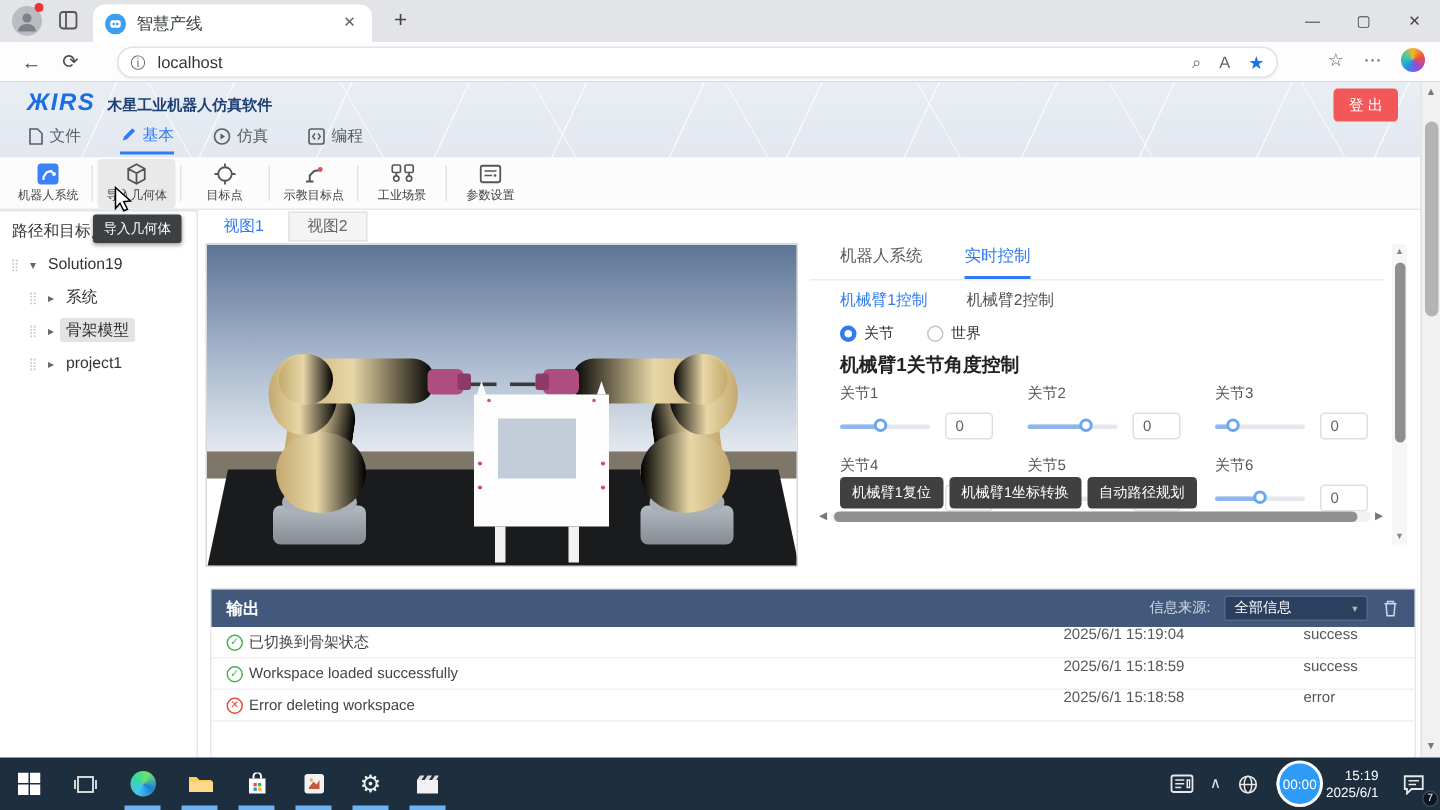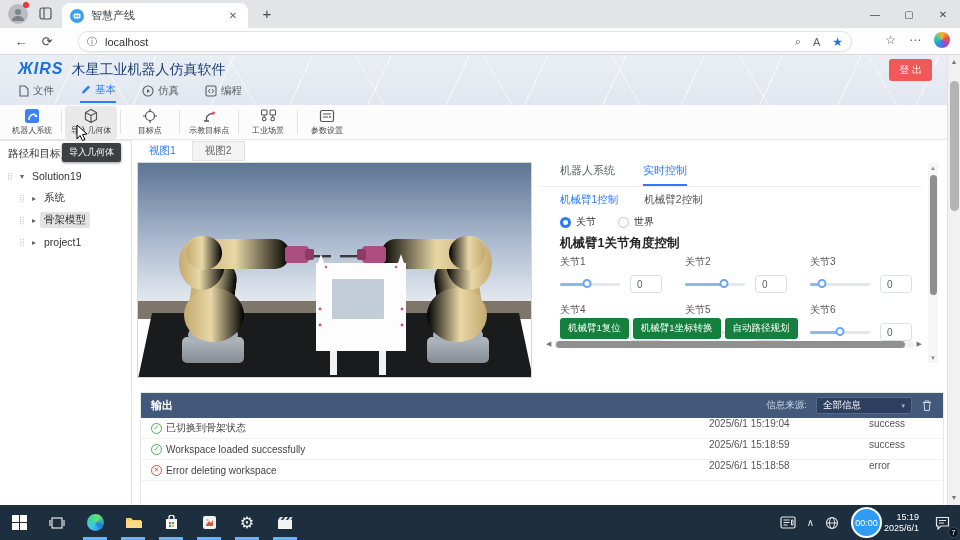--- a/index.html
+++ b/index.html
@@ -30,21 +30,21 @@
   .chromeicons { position:absolute; right:10px; top:4px; display:flex; align-items:center; gap:13px; color:#5f6368; font-size:12px; }
   .copilot { width:16px; height:16px; border-radius:50%; background:conic-gradient(#f7b529,#ec4e3d,#9948d8,#2e8de9,#35c9a6,#f7b529); }
 
   
   .appheader { position:absolute; left:0; top:55px; width:960px; height:50px;
     background:linear-gradient(180deg,#e9edf4,#e3e8f0);
     background-image:repeating-linear-gradient(115deg,rgba(255,255,255,0) 0 70px,rgba(255,255,255,.65) 70px 71px),repeating-linear-gradient(60deg,rgba(255,255,255,0) 0 110px,rgba(255,255,255,.5) 110px 111px),linear-gradient(180deg,#e9edf4,#e3e8f0);
   }
   .brand { position:absolute; left:18px; top:5px; display:flex; align-items:baseline; gap:8px; }
   .logo { font-size:16px; font-weight:bold; font-style:italic; color:#1a6fe0; letter-spacing:1px; }
-  .apptitle { font-size:14px; font-weight:normal; color:#1d3f74; }
+  .apptitle { font-size:10px; font-weight:bold; color:#1d3f74; }
   .logout { position:absolute; right:28px; top:4px; background:#f25858; color:#fff; font-size:10px; padding:4px 10px; border-radius:3px; border:none; }
   .menubar { position:absolute; left:18px; top:28px; display:flex; gap:26px; }
   .menuitem { display:flex; align-items:center; gap:4px; font-size:10.5px; color:#5a5f66; padding-bottom:4px; }
   .menuitem.active { color:#2f7bf5; border-bottom:2px solid #2f7bf5; }
   .menuitem svg { display:block; }
 
   
   .toolbar { position:absolute; left:0; top:105px; width:947px; height:35px; background:#fcfcfd; border-bottom:1px solid #e7e7e7; display:flex; align-items:center; padding-left:6px; }
   .toolbtn { width:52px; height:33px; display:flex; flex-direction:column; align-items:center; justify-content:center; gap:1px; border-radius:3px; }
   .toolbtn.hovered { background:#e9e9e9; }
@@ -87,21 +87,21 @@
   .ctlheading { position:absolute; left:20px; top:80px; font-size:12.5px; font-weight:bold; color:#222; }
   .jointgrid { position:absolute; left:20px; top:100px; width:360px; display:grid; grid-template-columns:125px 125px 110px; row-gap:10px; }
   .jlabel { font-size:10px; color:#555; margin-bottom:6px; }
   .jrow { display:flex; align-items:center; gap:10px; }
   .slider { position:relative; width:60px; height:12px; }
   .slider .track { position:absolute; left:0; top:5px; width:100%; height:3px; background:#e4e7ed; border-radius:2px; }
   .slider .fill { height:100%; background:#8cb8ee; border-radius:2px; }
   .slider .thumb { position:absolute; top:1px; width:9px; height:9px; background:#fff; border:2px solid #6aa7ef; border-radius:50%; transform:translateX(-50%); }
   .jinput { width:32px; height:18px; border:1px solid #dcdfe6; border-radius:3px; font-size:10px; color:#606266; padding-left:6px; font-family:"Liberation Sans",sans-serif; }
   .ctlbuttons { position:absolute; left:20px; top:163px; display:flex; gap:4px; }
-  .bluebtn { background:#15803d; color:#fff; border:none; border-radius:3px; font-size:9.5px; padding:4px 8px; white-space:nowrap; }
+  .bluebtn { background:#404040; color:#fff; border:none; border-radius:3px; font-size:9.5px; padding:4px 8px; white-space:nowrap; }
   .hscroll { position:absolute; left:6px; top:184px; width:376px; height:10px; display:flex; align-items:center; gap:3px; }
   .hscroll .arr { font-size:7px; color:#777; }
   .hscroll .track { flex:1; height:7px; background:#f2f2f2; border-radius:4px; position:relative; }
   .hscroll .thumb { position:absolute; left:2px; top:0; width:97%; height:7px; background:#909090; border-radius:4px; }
   .vscroll-inner { position:absolute; left:928px; top:163px; width:10px; height:200px; background:#f6f6f6; display:flex; flex-direction:column; align-items:center; }
   .vscroll-inner .arr { font-size:6px; color:#888; line-height:10px; }
   .vscroll-inner .thumb { width:7px; height:120px; background:#8f8f8f; border-radius:4px; margin-top:2px; }
   .vscroll-inner .spacer { flex:1; }
 
   

